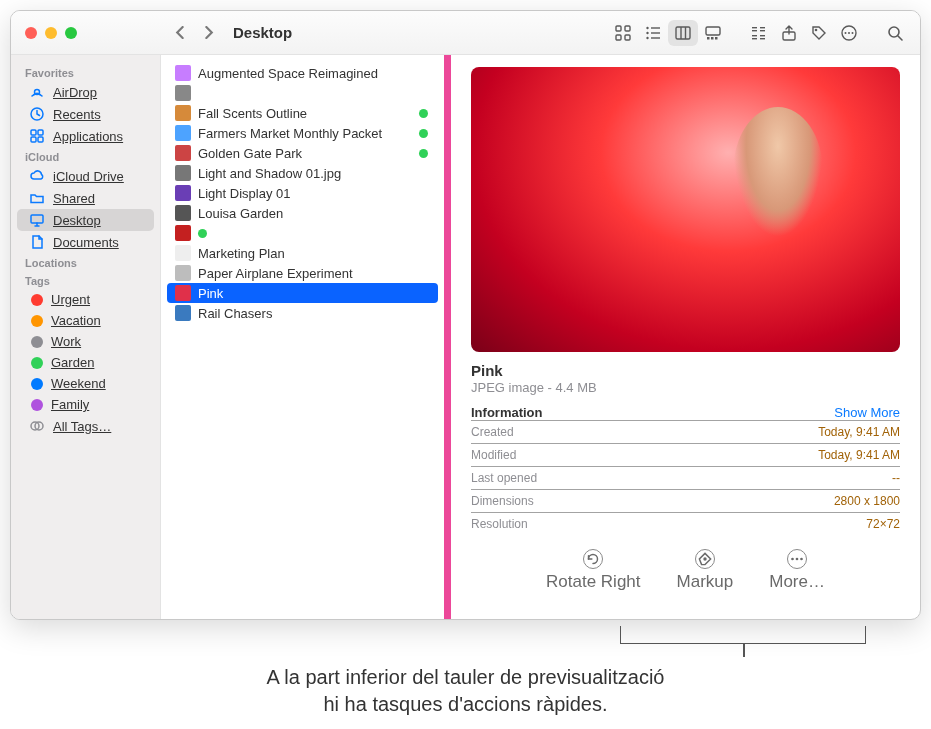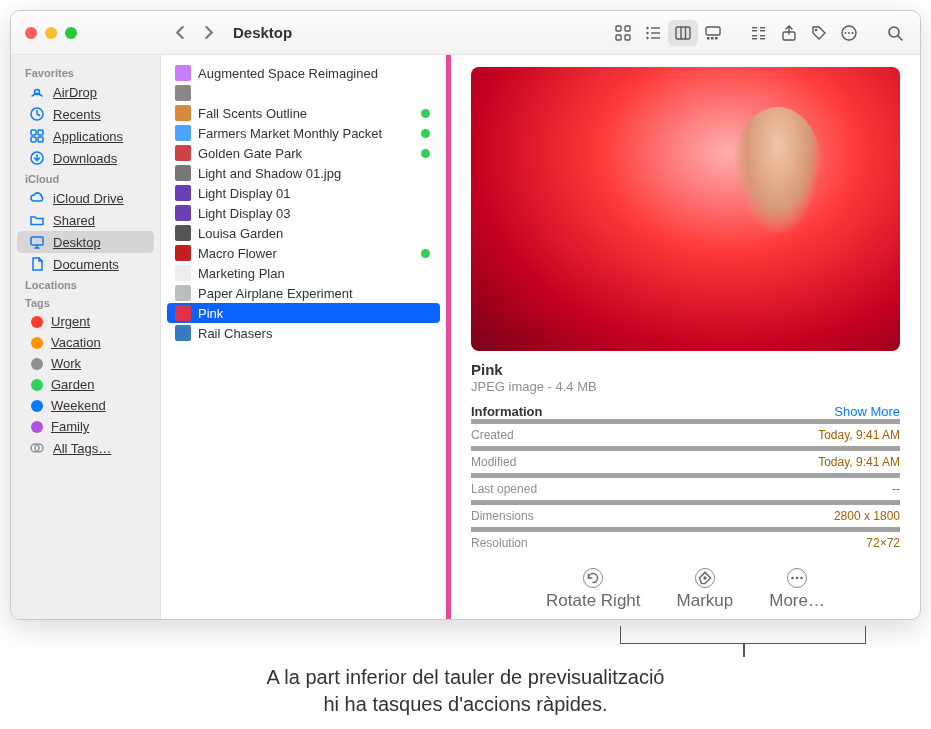--- a/index.html
+++ b/index.html
@@ -19,35 +19,35 @@
 .tbbtn.active{background:#e3e3e3;}
 .tbbtn svg{width:18px;height:18px;}
 .body{flex:1;display:flex;overflow:hidden;}
 .sidebar{width:150px;background:#f0eeee;padding:8px 0;border-right:1px solid #e3e3e3;font-size:13px;overflow-y:auto;}
 .side-head{font-size:11px;color:#8e8e93;font-weight:600;padding:4px 14px 2px;}
 .side-item{display:flex;align-items:center;gap:8px;padding:3px 12px;color:#333;border-radius:5px;margin:0 6px;text-decoration:underline;}
 .side-item.active{background:#d7d5d5;}
 .side-item .ic{width:16px;height:16px;display:flex;align-items:center;justify-content:center;color:#0a7aff;}
 .side-item .ic.gray{color:#8e8e93;}
 .tag-dot{width:12px;height:12px;border-radius:50%;flex-shrink:0;margin-left:2px;}
-.filecol{width:290px;border-right:5px solid #ec4899;padding:8px 6px;overflow-y:auto;}
+.filecol{width:290px;border-right:7px solid #ec4899;padding:8px 6px;overflow-y:auto;}
 .fileitem{display:flex;align-items:center;gap:7px;padding:2px 8px;font-size:13px;color:#333;border-radius:4px;position:relative;}
 .fileitem.selected{background:#0a63ff;color:#fff;}
 .fileicon{width:16px;height:16px;border-radius:2px;flex-shrink:0;display:flex;align-items:center;justify-content:center;font-size:10px;}
 .filelabel{flex:1;white-space:nowrap;overflow:hidden;text-overflow:ellipsis;}
 .greendot{width:9px;height:9px;border-radius:50%;background:#30d158;flex-shrink:0;margin-right:2px;}
 .preview{flex:1;padding:12px 20px 8px;display:flex;flex-direction:column;overflow:hidden;}
 .previmg{width:100%;height:285px;border-radius:8px;background:radial-gradient(ellipse at 60% 30%, #ffb0b0 0%, #ff3a3a 35%, #c40020 70%, #7a0018 100%);position:relative;overflow:hidden;}
 .previmg::after{content:"";position:absolute;right:18%;top:14%;width:90px;height:130px;background:radial-gradient(ellipse at 50% 30%, #f0c8a8 0%, #d89878 50%, transparent 70%);border-radius:50% 50% 40% 40%;}
 .prevname{font-size:15px;font-weight:600;margin-top:10px;color:#333;}
 .prevmeta{font-size:13px;color:#8e8e93;margin-top:1px;}
 .infohead{display:flex;justify-content:space-between;align-items:center;margin-top:10px;font-size:13px;}
 .infohead .h{font-weight:600;color:#333;}
 .showmore{color:#0a7aff;font-size:13px;}
-.inforow{display:flex;justify-content:space-between;padding:4px 0;border-top:5px solid #a3a3a3;font-size:12px;}
+.inforow{display:flex;justify-content:space-between;padding:4px 0;border-top:1px solid #a3a3a3;font-size:12px;}
 .inforow .k{color:#8e8e93;}
 .inforow .v{color:#a16207;}
 .actions{display:flex;justify-content:center;gap:36px;margin-top:14px;}
 .actbtn{display:flex;flex-direction:column;align-items:center;gap:3px;color:#6a6a6a;font-size:17px;}
 .actbtn .aic{width:20px;height:20px;border:1.4px solid #8a8a8a;border-radius:50%;display:flex;align-items:center;justify-content:center;}
 .bracket{width:246px;height:18px;border:1.5px solid #555;border-top:none;margin:6px auto 2px;position:relative;}
 .bracket::after{content:"";position:absolute;left:50%;bottom:-14px;width:1.5px;height:14px;background:#555;}
 .caption{text-align:center;font-size:20px;color:#333;margin-top:20px;line-height:1.35;}
 </style>
 </head>
@@ -177,29 +177,20 @@
           <div class="ic">
             <svg viewBox="0 0 16 16">
               <rect x="2" y="2" width="5" height="5" rx="1" stroke="currentColor" stroke-width="1.5" fill="none" stroke-linecap="round"></rect>
               <rect x="9" y="2" width="5" height="5" rx="1" stroke="currentColor" stroke-width="1.5" fill="none" stroke-linecap="round"></rect>
               <rect x="2" y="9" width="5" height="5" rx="1" stroke="currentColor" stroke-width="1.5" fill="none" stroke-linecap="round"></rect>
               <rect x="9" y="9" width="5" height="5" rx="1" stroke="currentColor" stroke-width="1.5" fill="none" stroke-linecap="round"></rect>
             </svg>
           </div>
           <span>Applications</span>
         </div>
-        <div class="side-item">
-          <div class="ic">
-            <svg viewBox="0 0 16 16">
-              <circle cx="8" cy="8" r="6" stroke="currentColor" stroke-width="1.5" fill="none" stroke-linecap="round"></circle>
-              <path d="M8 5 L8 10 M5.5 8 L8 10.5 L10.5 8" stroke="currentColor" stroke-width="1.5" fill="none" stroke-linecap="round"></path>
-            </svg>
-          </div>
-          <span>Downloads</span>
-        </div>
         <div class="side-head">iCloud</div>
         <div class="side-item">
           <div class="ic">
             <svg viewBox="0 0 16 16">
               <path d="M5 11 A3 3 0 0 1 5 5 A4 4 0 0 1 12.5 6.5 A2.5 2.5 0 0 1 12 11 Z" stroke="currentColor" stroke-width="1.5" fill="none" stroke-linecap="round"></path>
             </svg>
           </div>
           <span>iCloud Drive</span>
         </div>
         <div class="side-item">
@@ -289,30 +280,25 @@
         </div>
         <div class="fileitem">
           <div class="fileicon" style="background: rgb(119, 119, 119);"></div>
           <span class="filelabel">Light and Shadow 01.jpg</span>
         </div>
         <div class="fileitem">
           <div class="fileicon" style="background: rgb(106, 62, 181);"></div>
           <span class="filelabel">Light Display 01</span>
         </div>
         <div class="fileitem">
-          <div class="fileicon" style="background: rgb(106, 62, 181);"></div>
-          <span class="filelabel">Light Display 03</span>
-        </div>
-        <div class="fileitem">
           <div class="fileicon" style="background: rgb(85, 85, 85);"></div>
           <span class="filelabel">Louisa Garden</span>
         </div>
         <div class="fileitem">
           <div class="fileicon" style="background: rgb(196, 32, 32);"></div>
-          <span class="filelabel">Macro Flower</span>
           <div class="greendot"></div>
         </div>
         <div class="fileitem">
           <div class="fileicon" style="background: rgb(238, 238, 238);"></div>
           <span class="filelabel">Marketing Plan</span>
         </div>
         <div class="fileitem">
           <div class="fileicon" style="background: rgb(189, 189, 189);"></div>
           <span class="filelabel">Paper Airplane Experiment</span>
         </div>

